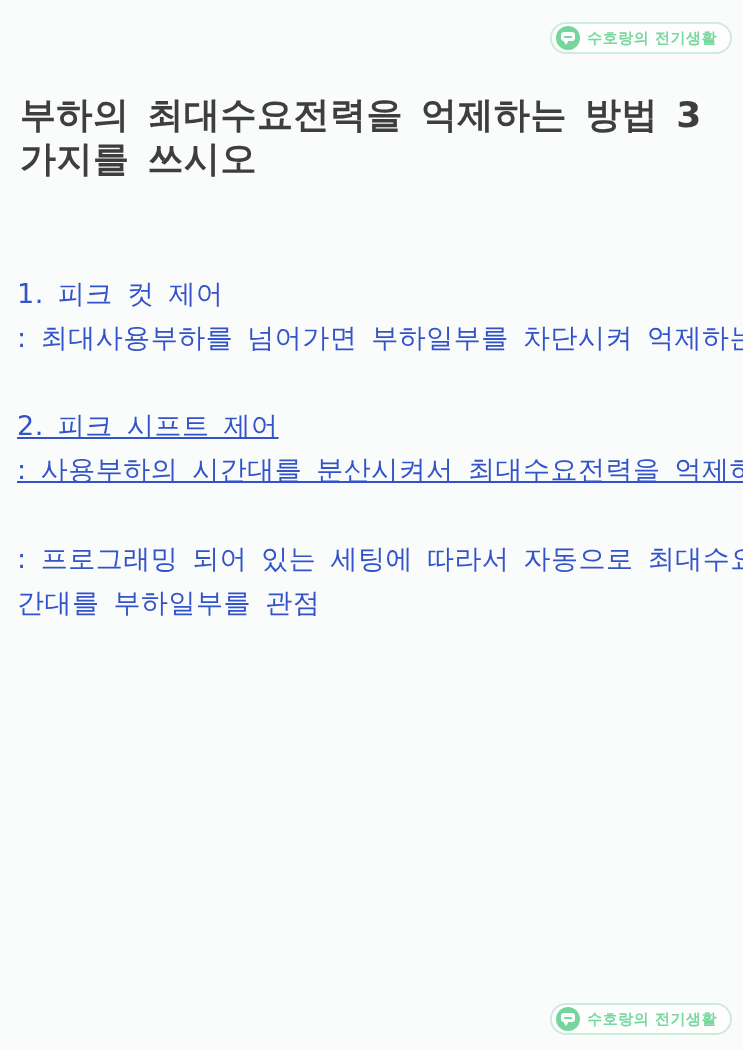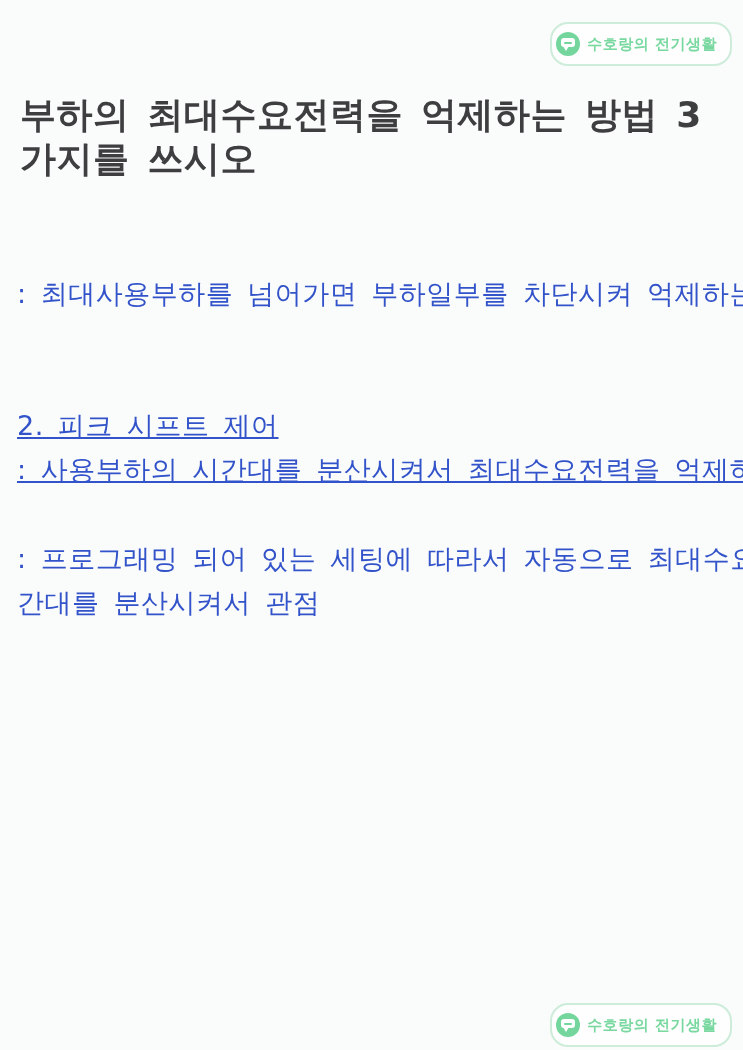--- a/index.html
+++ b/index.html
@@ -15,21 +15,21 @@
     overflow: hidden;
   }
 
   
   .badge {
     position: absolute;
     right: 11px;
     display: flex;
     align-items: center;
     gap: 7px;
-    height: 44px;
+    height: 32px;
     padding: 0 13px 0 4px;
     border: 2px solid #cdecda;
     border-radius: 18px;
     background: #fdfefd;
     box-sizing: border-box;
   }
   .badge.top { top: 22px; }
   .badge.bottom { top: 1003px; }
 
   .badge .bubble-circle {
@@ -117,31 +117,32 @@
     <span class="bubble"></span>
     <span class="bubble-dash"></span>
     <span class="bubble-tail"></span>
   </span>
   <span class="badge-label">수호랑의 전기생활</span>
 </div>
 
 <div class="question-title">부하의 최대수요전력을 억제하는 방법 3가지를 쓰시오</div>
 
 <div class="answer-section" id="answer-1">
+  <div class="line">1. 피크 컷 제어</div>
   <div class="line">: 최대사용부하를 넘어가면 부하일부를 차단시켜 억제하는 관점</div>
 </div>
 
 <div class="answer-section" id="answer-2">
   <div class="line">2. 피크 시프트 제어</div>
   <div class="line">: 사용부하의 시간대를 분산시켜서 최대수요전력을 억제하는 관점</div>
 </div>
 
 <div class="answer-section" id="answer-3">
   <div class="line">: 프로그래밍 되어 있는 세팅에 따라서 자동으로 최대수요전력을 차단, 시</div>
-  <div class="line">간대를 분산시켜서 관점</div>
+  <div class="line">간대를 부하일부를 관점</div>
 </div>
 
 <div class="badge bottom">
   <span class="bubble-circle">
     <span class="bubble"></span>
     <span class="bubble-dash"></span>
     <span class="bubble-tail"></span>
   </span>
   <span class="badge-label">수호랑의 전기생활</span>
 </div>

